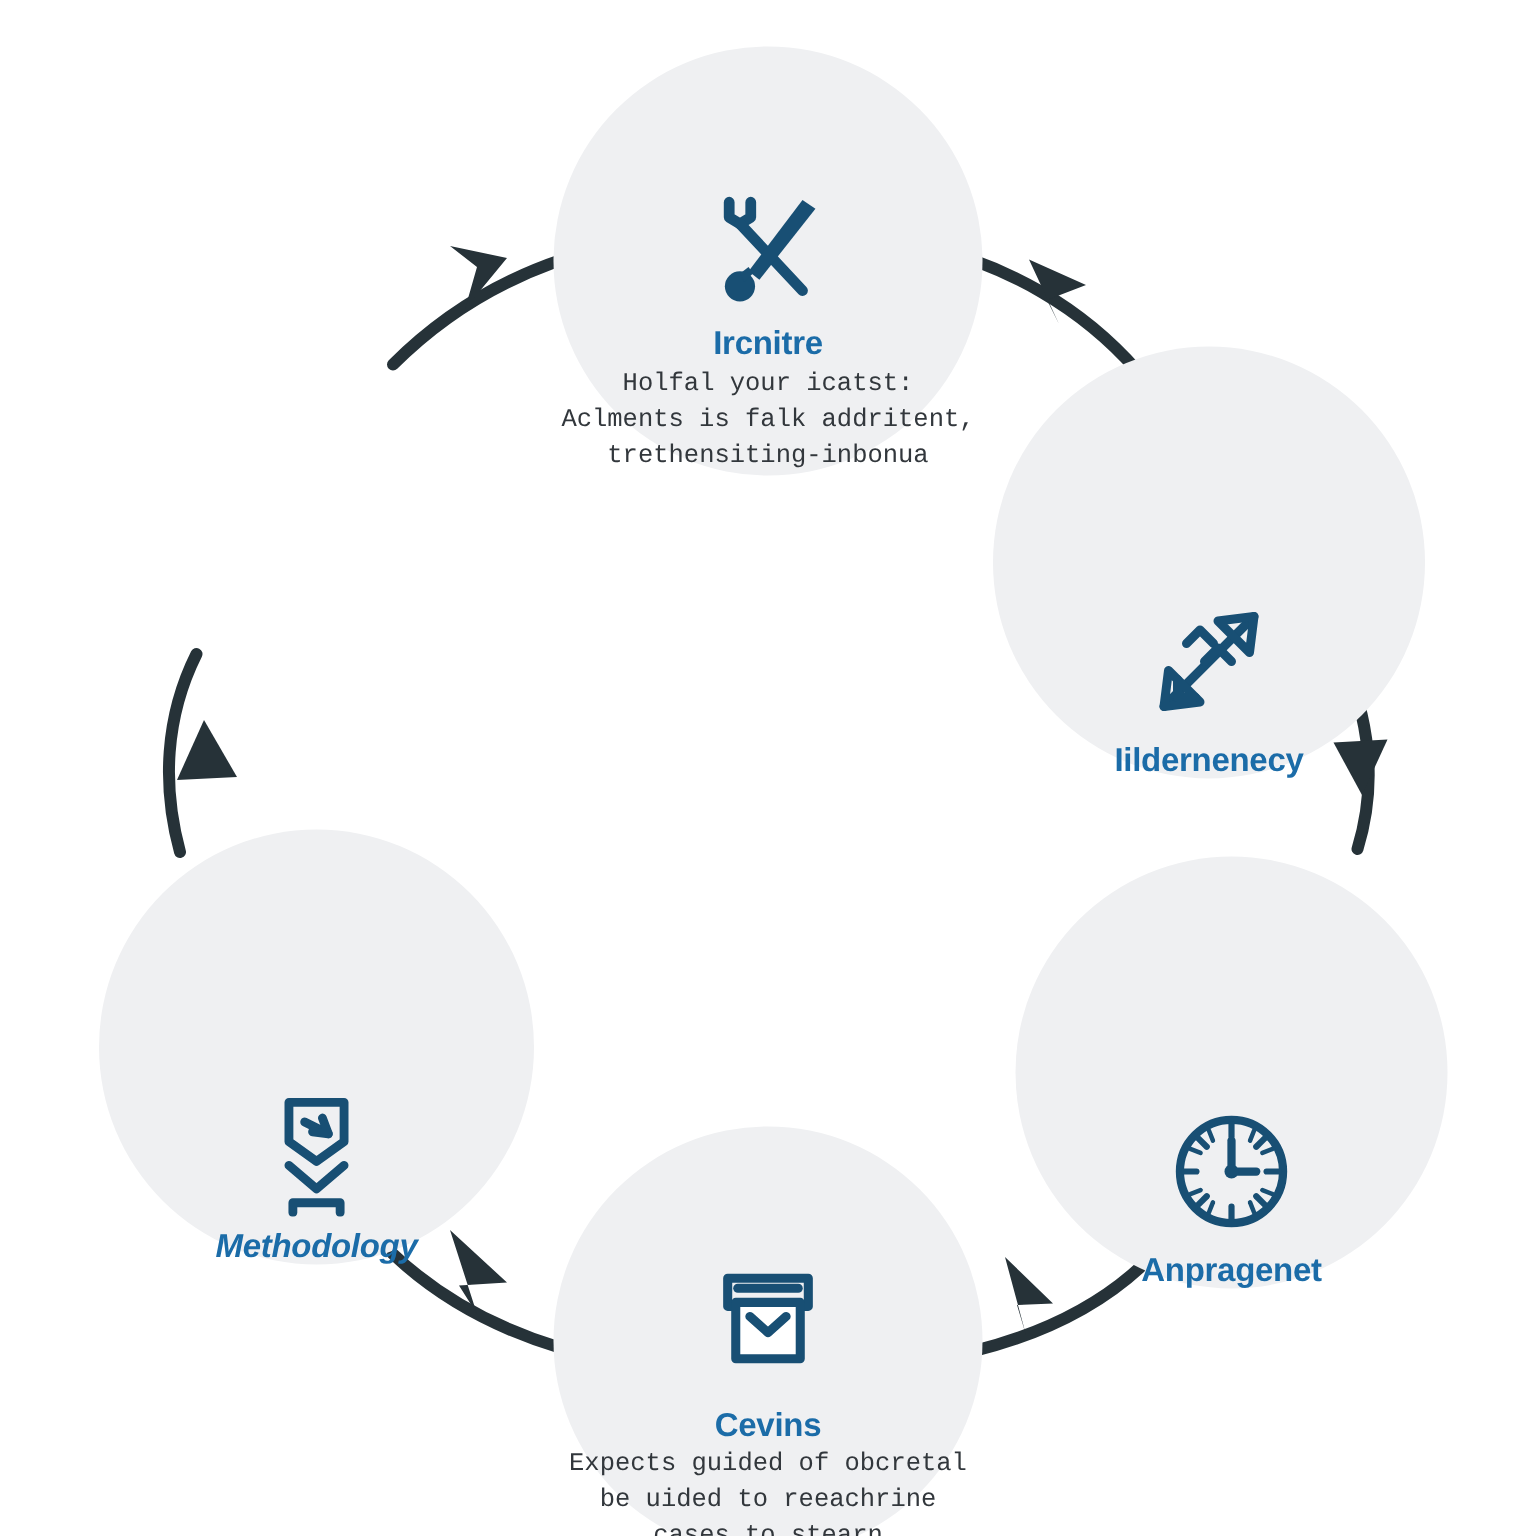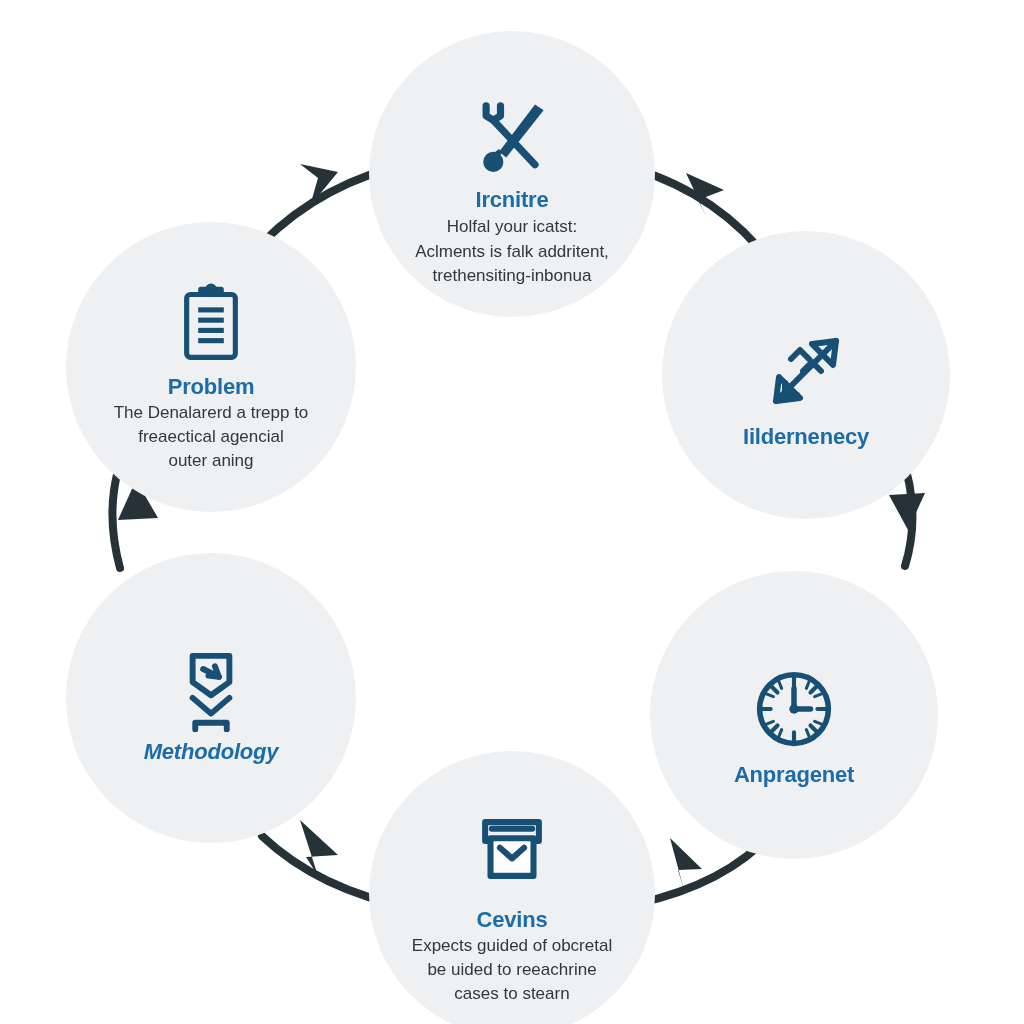--- a/index.html
+++ b/index.html
@@ -26,53 +26,54 @@
     width: 1024px;
     height: 1024px;
   }
   .node {
     position: absolute;
     border-radius: 50%;
     background: #eff0f2;
     display: flex;
     flex-direction: column;
     align-items: center;
-    justify-content: center;
+    justify-content: flex-end;
     text-align: center;
     box-sizing: border-box;
   }
   .node-icon {
     display: block;
     line-height: 0;
   }
   .node-title {
     color: #1b6ca8;
     font-weight: bold;
     font-size: 22px;
     letter-spacing: -0.2px;
     line-height: 1.1;
     white-space: nowrap;
   }
   .node-desc {
     color: #32373c;
     font-size: 17px;
     line-height: 1.42;
     white-space: pre-line;
+    font-family: Liberation Mono, monospace;
   }
 
   
   #node-top      { left: 369px; top: 31px;  width: 286px; height: 286px;  padding-top: 30px; }
   #node-top .node-title { margin-top: 6px; }
   #node-top .node-desc  { margin-top: 3px; width: 280px; }
 
   #node-right-top { left: 662px; top: 231px; width: 288px; height: 288px; padding-top: 22px; }
   #node-right-top .node-title { margin-top: 6px; }
   #node-right-top .node-desc  { margin-top: 2px; width: 268px; }
 
-  #node-right-bottom { left: 650px; top: 571px; width: 288px; height: 288px; padding-top: 22px; }
+  #node-right-bottom { left: 677px; top: 571px; width: 288px; height: 288px; padding-top: 22px; }
   #node-right-bottom .node-title { margin-top: 10px; }
   #node-right-bottom .node-desc  { margin-top: 2px; width: 272px; }
 
   #node-bottom { left: 369px; top: 751px; width: 286px; height: 286px; padding-top: 24px; }
   #node-bottom .node-title { margin-top: 16px; }
   #node-bottom .node-desc  { margin-top: 2px; width: 274px; }
 
   #node-left-bottom { left: 66px; top: 553px; width: 290px; height: 290px; padding-top: 16px; }
   #node-left-bottom .node-title { margin-top: 8px; font-style: italic; }
   #node-left-bottom .node-desc  { margin-top: 2px; width: 282px; }
@@ -212,35 +213,14 @@
           <path d="M26 16 L38 22"></path>
           <path d="M35 14 L38 22 L30 21"></path>
           <path d="M18 38 L32 50 L46 38"></path>
           <path d="M20 62 L20 57 L44 57 L44 62"></path>
         </g>
       </svg>
     </span>
     <div class="node-title">Methodology</div>
   </div>
 
-  <div class="node" id="node-left-top">
-    <span class="node-icon">
-      <svg width="82" height="82" viewBox="0 0 64 64">
-        <g fill="none" stroke="#184f74" stroke-width="4" stroke-linejoin="round" stroke-linecap="round">
-          <rect x="13" y="9" width="38" height="49" rx="3"></rect>
-          <path d="M24 9 L24 5 L40 5 L40 9"></path>
-          <circle cx="32" cy="5" r="2.6"></circle>
-        </g>
-        <g stroke="#184f74" stroke-width="4" stroke-linecap="butt">
-          <line x1="22" y1="21" x2="42" y2="21"></line>
-          <line x1="22" y1="29" x2="42" y2="29"></line>
-          <line x1="22" y1="37" x2="42" y2="37"></line>
-          <line x1="22" y1="45" x2="42" y2="45"></line>
-        </g>
-      </svg>
-    </span>
-    <div class="node-title">Problem</div>
-    <div class="node-desc">The Denalarerd a trepp to
-freaectical agencial
-outer aning</div>
-  </div>
 
 </div>
 
 </body></html>

